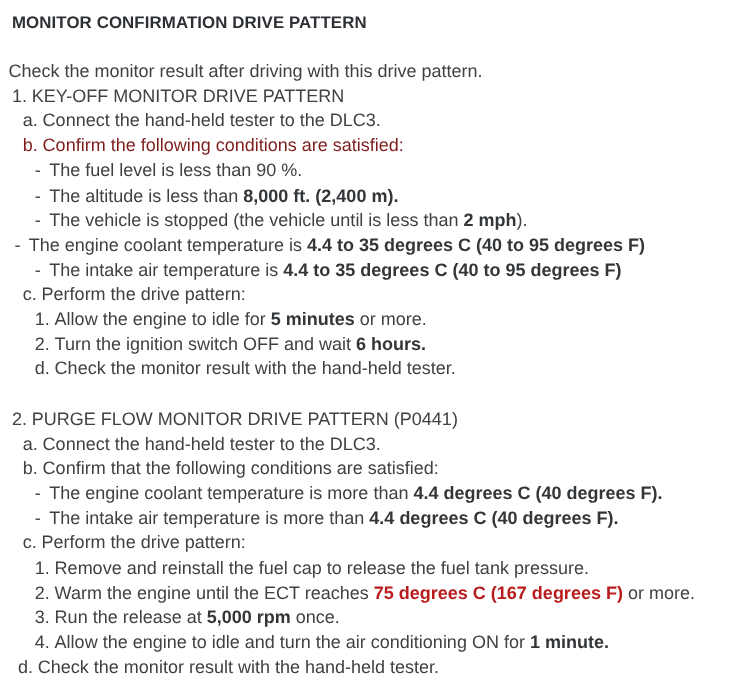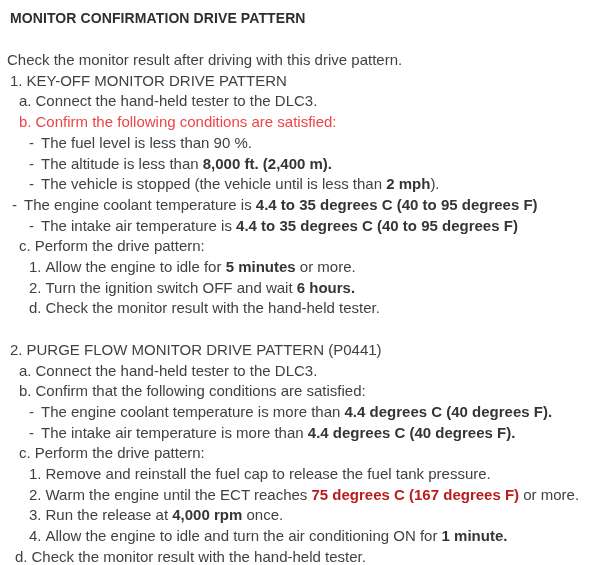--- a/index.html
+++ b/index.html
@@ -55,39 +55,39 @@
 <body style="background: rgb(255, 255, 255);">
 
 <div class="doc">
   <h1 class="title" style="color: rgb(44, 48, 52);">MONITOR CONFIRMATION DRIVE PATTERN</h1>
   <div class="content">
     <div class="line intro">Check the monitor result after driving with this drive pattern.</div>
     <div id="sections">
         <div class="section-block">
           <div class="line section" style="color: rgb(63, 66, 69);"><span class="marker">1.</span><span class="seg">KEY-OFF MONITOR DRIVE PATTERN</span></div>
           <div class="line letter" style="color: rgb(63, 66, 69);"><span class="marker">a.</span><span class="seg">Connect the hand-held tester to the DLC3.</span></div>
-          <div class="line letter" style="color: #ef4444;"><span class="marker">b.</span><span class="seg">Confirm the following conditions are satisfied:</span></div>
+          <div class="line letter" style="color: #7f1d1d;"><span class="marker">b.</span><span class="seg">Confirm the following conditions are satisfied:</span></div>
           <div class="line dash" style="color: rgb(63, 66, 69);"><span class="marker dash-m">-</span><span class="seg">The fuel level is less than 90 %.</span></div>
           <div class="line dash" style="color: rgb(63, 66, 69);"><span class="marker dash-m">-</span><span class="seg">The altitude is less than </span><span class="seg bold" style="color: rgb(51, 54, 57);">8,000 ft. (2,400 m).</span></div>
           <div class="line dash" style="color: rgb(63, 66, 69);"><span class="marker dash-m">-</span><span class="seg">The vehicle is stopped (the vehicle until is less than </span><span class="seg bold" style="color: rgb(51, 54, 57);">2 mph</span><span class="seg">).</span></div>
           <div class="line dash" style="color: rgb(63, 66, 69); padding-left: 12px;"><span class="marker dash-m">-</span><span class="seg">The engine coolant temperature is </span><span class="seg bold" style="color: rgb(51, 54, 57);">4.4 to 35 degrees C (40 to 95 degrees F)</span></div>
           <div class="line dash" style="color: rgb(63, 66, 69);"><span class="marker dash-m">-</span><span class="seg">The intake air temperature is </span><span class="seg bold" style="color: rgb(51, 54, 57);">4.4 to 35 degrees C (40 to 95 degrees F)</span></div>
           <div class="line letter" style="color: rgb(63, 66, 69);"><span class="marker">c.</span><span class="seg">Perform the drive pattern:</span></div>
           <div class="line step" style="color: rgb(63, 66, 69);"><span class="marker">1.</span><span class="seg">Allow the engine to idle for </span><span class="seg bold" style="color: rgb(51, 54, 57);">5 minutes</span><span class="seg"> or more.</span></div>
           <div class="line step" style="color: rgb(63, 66, 69);"><span class="marker">2.</span><span class="seg">Turn the ignition switch OFF and wait </span><span class="seg bold" style="color: rgb(51, 54, 57);">6 hours.</span></div>
           <div class="line step" style="color: rgb(63, 66, 69);"><span class="marker">d.</span><span class="seg">Check the monitor result with the hand-held tester.</span></div>
         </div>
         <div class="section-block">
           <div class="line section" style="color: rgb(63, 66, 69);"><span class="marker">2.</span><span class="seg">PURGE FLOW MONITOR DRIVE PATTERN (P0441)</span></div>
           <div class="line letter" style="color: rgb(63, 66, 69);"><span class="marker">a.</span><span class="seg">Connect the hand-held tester to the DLC3.</span></div>
           <div class="line letter" style="color: rgb(63, 66, 69);"><span class="marker">b.</span><span class="seg">Confirm that the following conditions are satisfied:</span></div>
           <div class="line dash" style="color: rgb(63, 66, 69);"><span class="marker dash-m">-</span><span class="seg">The engine coolant temperature is more than </span><span class="seg bold" style="color: rgb(51, 54, 57);">4.4 degrees C (40 degrees F).</span></div>
           <div class="line dash" style="color: rgb(63, 66, 69);"><span class="marker dash-m">-</span><span class="seg">The intake air temperature is more than </span><span class="seg bold" style="color: rgb(51, 54, 57);">4.4 degrees C (40 degrees F).</span></div>
           <div class="line letter" style="color: rgb(63, 66, 69);"><span class="marker">c.</span><span class="seg">Perform the drive pattern:</span></div>
           <div class="line step" style="color: rgb(63, 66, 69);"><span class="marker">1.</span><span class="seg">Remove and reinstall the fuel cap to release the fuel tank pressure.</span></div>
           <div class="line step" style="color: rgb(63, 66, 69);"><span class="marker">2.</span><span class="seg">Warm the engine until the ECT reaches </span><span class="seg bold" style="color: #b91c1c;">75 degrees C (167 degrees F)</span><span class="seg"> or more.</span></div>
-          <div class="line step" style="color: rgb(63, 66, 69);"><span class="marker">3.</span><span class="seg">Run the release at </span><span class="seg bold" style="color: rgb(51, 54, 57);">4,000 rpm</span><span class="seg"> once.</span></div>
+          <div class="line step" style="color: rgb(63, 66, 69);"><span class="marker">3.</span><span class="seg">Run the release at </span><span class="seg bold" style="color: rgb(51, 54, 57);">5,000 rpm</span><span class="seg"> once.</span></div>
           <div class="line step" style="color: rgb(63, 66, 69);"><span class="marker">4.</span><span class="seg">Allow the engine to idle and turn the air conditioning ON for </span><span class="seg bold" style="color: rgb(51, 54, 57);">1 minute.</span></div>
           <div class="line letter-out" style="color: rgb(63, 66, 69);"><span class="marker">d.</span><span class="seg">Check the monitor result with the hand-held tester.</span></div>
         </div>
       </div>
   </div>
 </div>
 
 </body></html>

